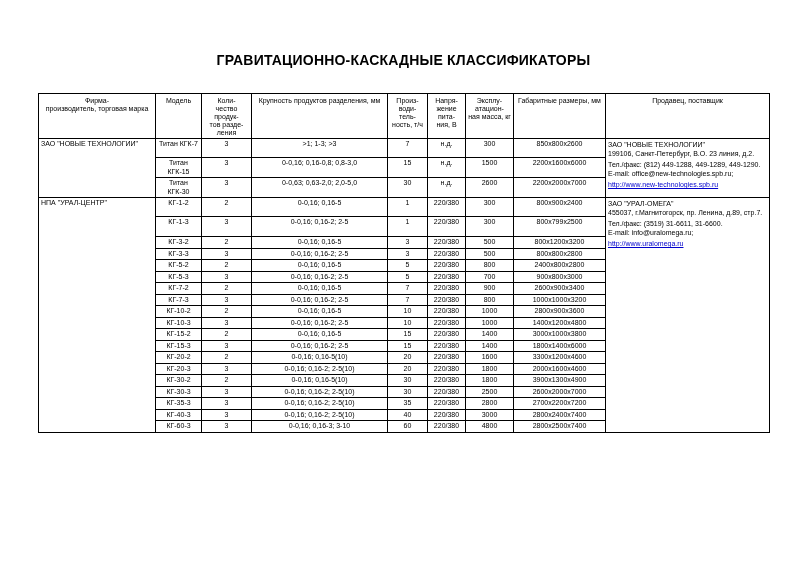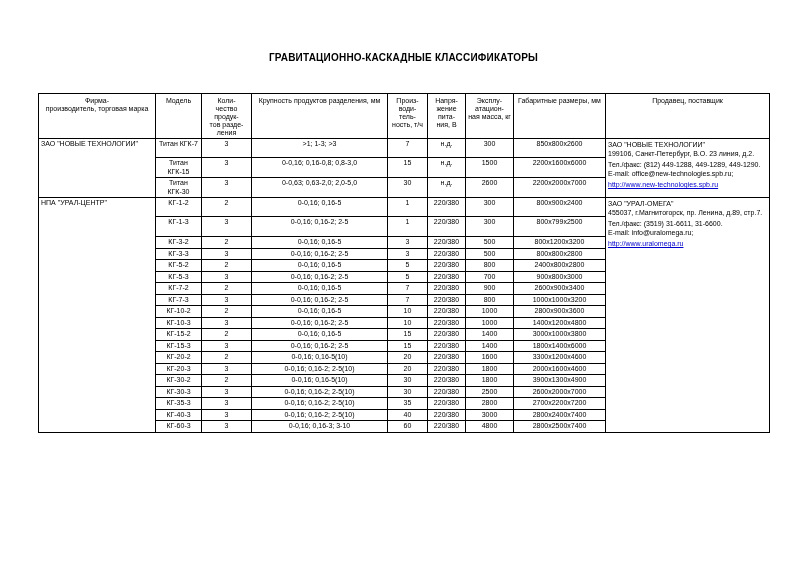--- a/index.html
+++ b/index.html
@@ -1,21 +1,21 @@
 <!DOCTYPE html>
 <html><head>
 <meta charset="utf-8">
 <style>
   * { box-sizing: border-box; margin: 0; padding: 0; }
   html, body { width: 807px; height: 571px; background: #ffffff; }
   body { font-family: "Liberation Sans", sans-serif; color: #000; }
   .page { position: relative; width: 807px; height: 571px; background: #fff; overflow: hidden; }
   .title {
     position: absolute; left: 0; top: 52px; width: 100%;
-    text-align: center; font-weight: bold; font-size: 10px; letter-spacing: .2px;
+    text-align: center; font-weight: bold; font-size: 14px; letter-spacing: .2px;
   }
   table {
     position: absolute; left: 38px; top: 93px; width: 731px;
     border-collapse: collapse; table-layout: fixed;
   }
   th, td {
     border: 1px solid #000;
     font-size: 7px; line-height: 8.5px; font-weight: normal;
     vertical-align: top; text-align: center;
     padding: 1px 2px; overflow: hidden;

